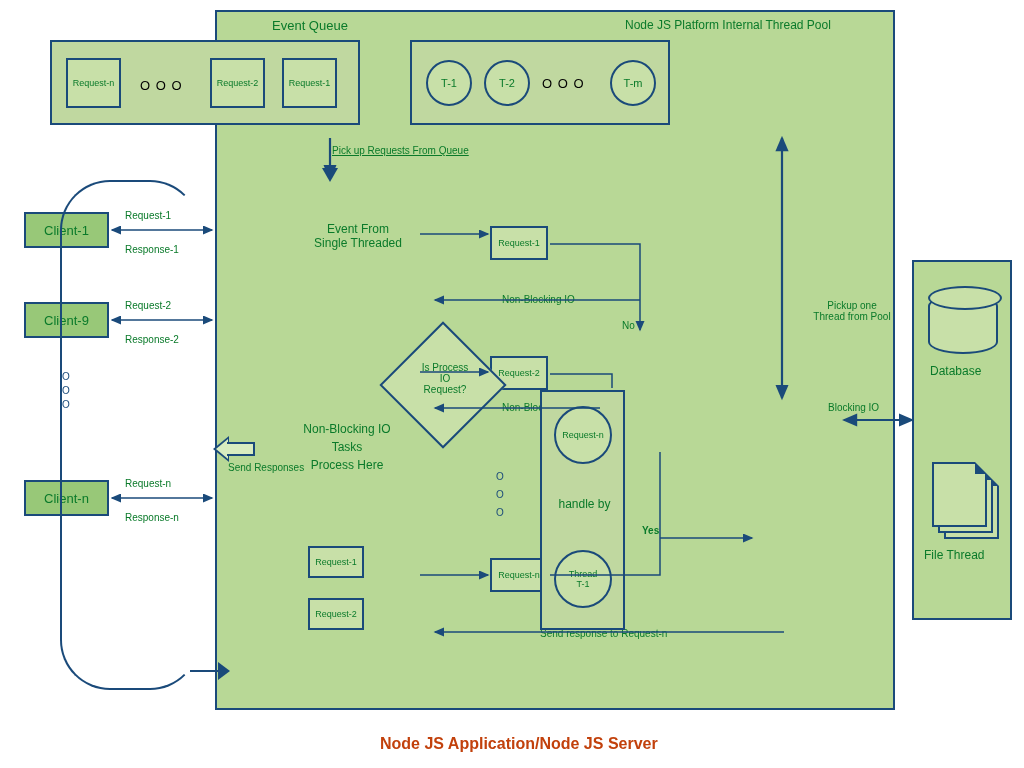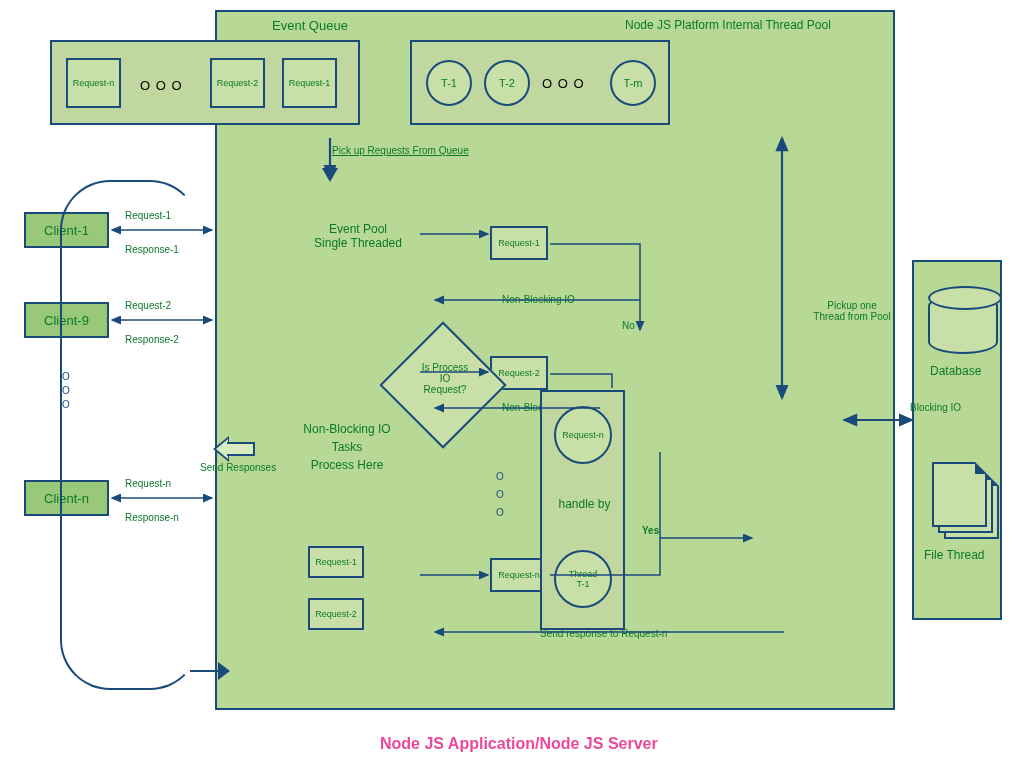--- a/index.html
+++ b/index.html
@@ -20,21 +20,21 @@
     position: absolute;
     left: 215px; top: 10px;
     width: 680px; height: 700px;
     border: 2px solid #1a4a7a;
     background: #b8d896;
   }
   #bottom-title {
     position: absolute;
     left: 380px; top: 735px;
     font-size: 16px; font-weight: bold;
-    color: #ec4899;
+    color: #c2410c;
   }
 
   
   .client-box {
     position: absolute; width: 85px; height: 36px;
     border: 2px solid #1a4a7a; background: #98c878;
     display: flex; align-items: center; justify-content: center;
     font-size: 13px; color: #0a7a2a;
   }
   .client-ellipses { position: absolute; left: 62px; font-size: 10px; color: #1a4a7a; line-height: 1.4; }
@@ -125,21 +125,21 @@
   .handler-circle {
     position: absolute; width: 58px; height: 58px; border-radius: 50%;
     border: 2px solid #1a4a7a; background: #c8e0a8;
     display:flex;align-items:center;justify-content:center;
     font-size: 9px; color: #0a7a2a; text-align:center;
   }
 
   
   #db-box {
     position: absolute; left: 912px; top: 260px;
-    width: 90px; height: 360px;
+    width: 100px; height: 360px;
     border: 2px solid #1a4a7a; background: #b8d896;
   }
   .cylinder {
     position: absolute; width: 70px; height: 60px;
     border: 2px solid #1a4a7a; border-radius: 35px / 12px;
     background: #c8e0a8;
   }
   .cylinder::before {
     content: ""; position: absolute; left: -2px; top: -10px;
     width: 70px; height: 20px; border: 2px solid #1a4a7a; border-radius: 50%;
@@ -229,21 +229,21 @@
   <div class="tp-circle" style="left:72px; top:18px;">T-2</div>
   <div class="ellipses label" style="left:130px; top:34px; font-size:13px;">O O O</div>
   <div class="tp-circle" style="left:198px; top:18px;">T-m</div>
 </div>
 
 <div id="event-loop"></div>
 <div id="event-loop-right"></div>
 <div id="event-loop-arrowhead"></div>
 
 <div class="big-label green-text" style="left:298px; top:222px; text-align:center; width:120px;">
-  <span>Event Pool</span><br>
+  <span>Event From</span><br>
   <span>Single Threaded</span>
 </div>
 <div class="big-label green-text" style="left:282px; top:420px; text-align:center; width:130px; line-height:1.5;">
   <span>Non-Blocking IO</span><br>
   <span>Tasks</span><br>
   <span>Process Here</span>
 </div>
 
 <div class="el-inner-box" style="left:308px; top:546px;">Request-1</div>
 <div class="el-inner-box" style="left:308px; top:598px;">Request-2</div>
@@ -277,33 +277,33 @@
     <span><span>Thread</span><br><span>T-1</span></span>
   </div>
 </div>
 
 <div class="label green-text" style="left:812px; top:300px; width:80px; text-align:center;">Pickup one Thread from Pool</div>
 
 <div id="send-resp-arrow">
   <div class="block-arrow-head"></div>
   <div class="block-arrow-body"></div>
 </div>
-<div class="label green-text" style="left:200px; top:462px;">Send Responses</div>
+<div class="label green-text" style="left:228px; top:462px;">Send Responses</div>
 
 <div id="db-box">
   <div class="cylinder" style="left:14px; top:32px;"></div>
   <div class="big-label green-text" style="position:absolute; left:16px; top:102px;">Database</div>
   <div class="file-stack" style="left:18px; top:200px;">
     <div class="file-sheet" style="left:12px; top:12px;"></div>
     <div class="file-sheet" style="left:6px; top:6px;"></div>
     <div class="file-sheet" style="left:0; top:0;"></div>
   </div>
   <div class="big-label green-text" style="position:absolute; left:10px; top:286px;">File Thread</div>
 </div>
-<div class="label green-text" style="left:902px; top:402px;padding-left:8px;">Blocking IO</div>
+<div class="label green-text" style="left:820px; top:402px;padding-left:8px;">Blocking IO</div>
 
 <svg class="wires">
   <defs>
     <marker id="ah" markerWidth="8" markerHeight="8" refX="6" refY="3" orient="auto">
       <path d="M0,0 L7,3 L0,6 Z" class="arrowhead"></path>
     </marker>
     <marker id="ahBoth" markerWidth="8" markerHeight="8" refX="1" refY="3" orient="auto">
       <path d="M7,0 L0,3 L7,6 Z" class="arrowhead"></path>
     </marker>
   </defs>

